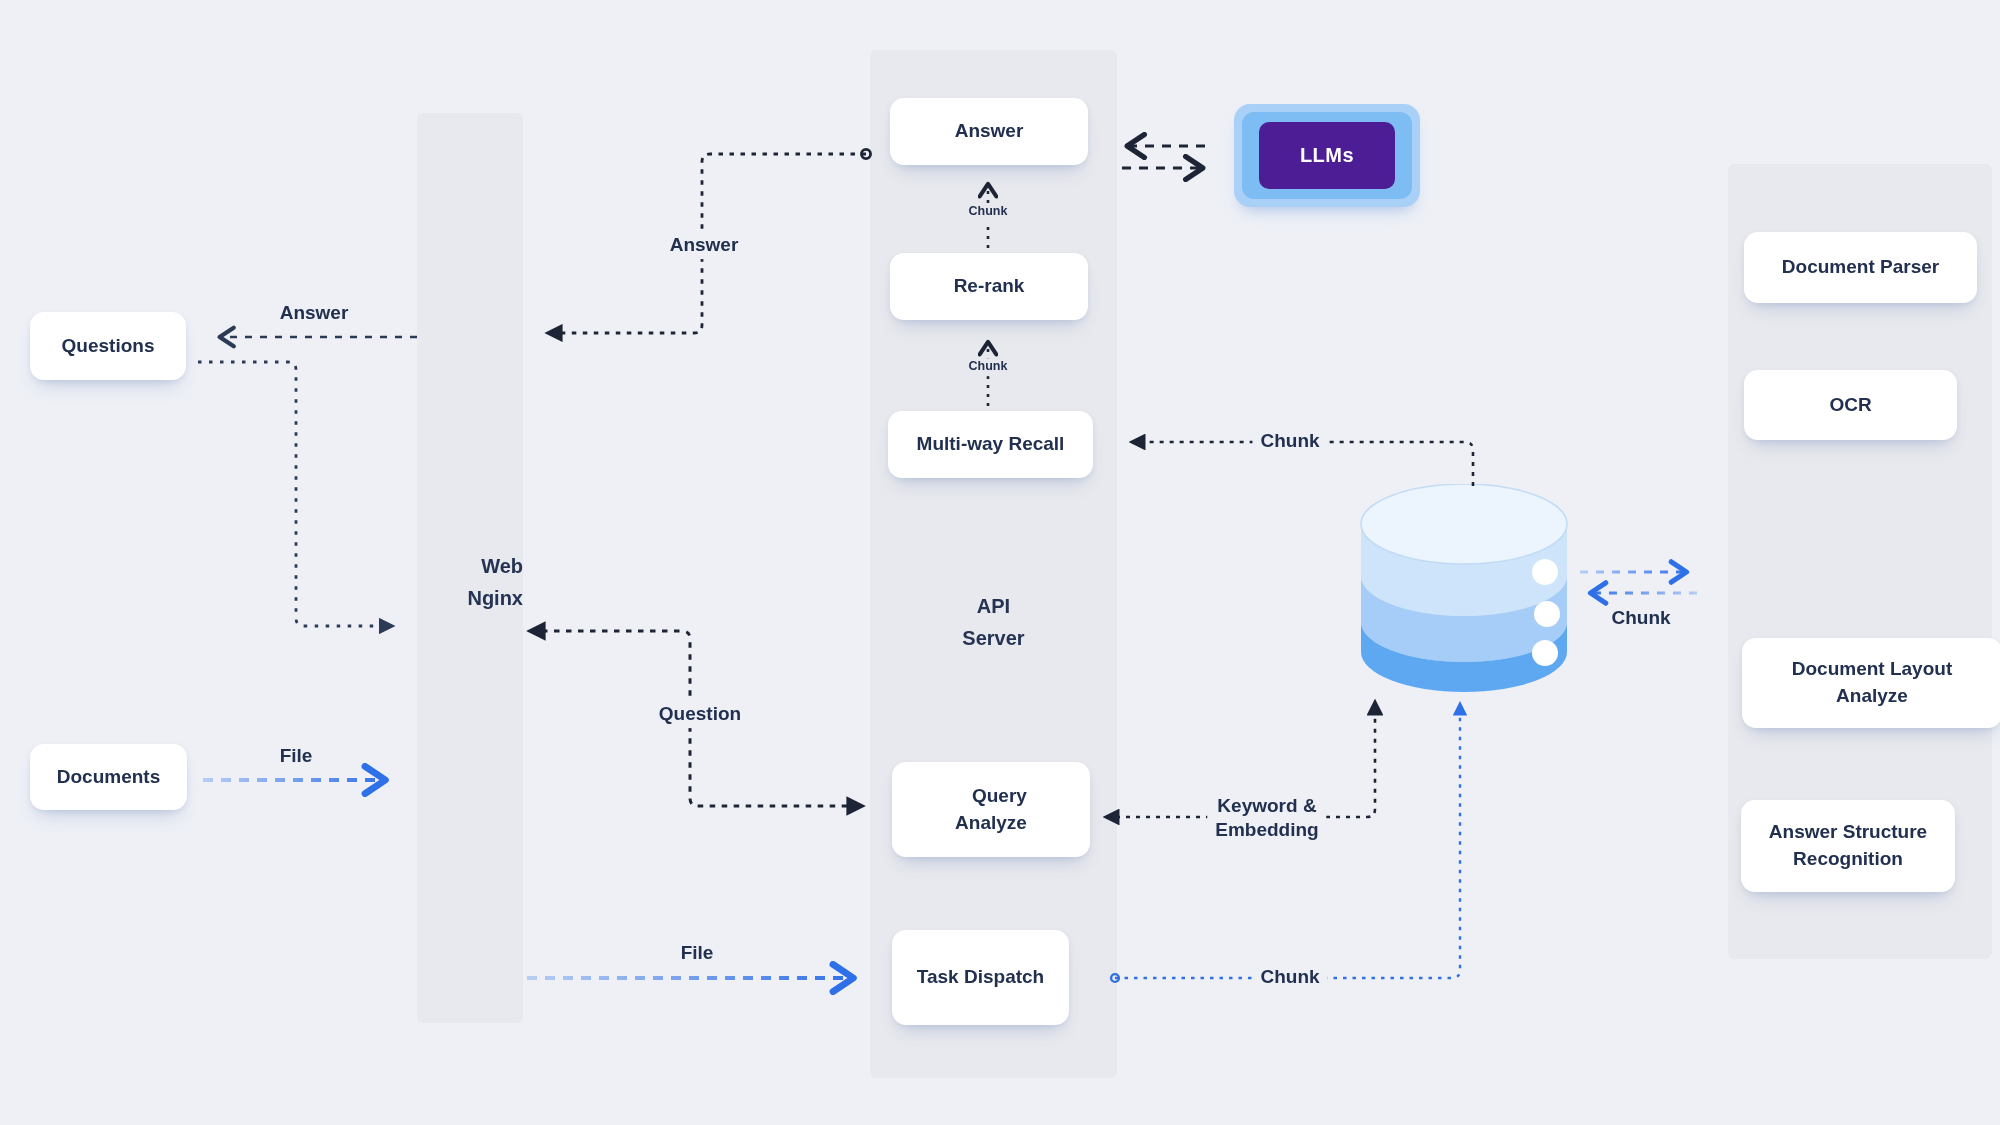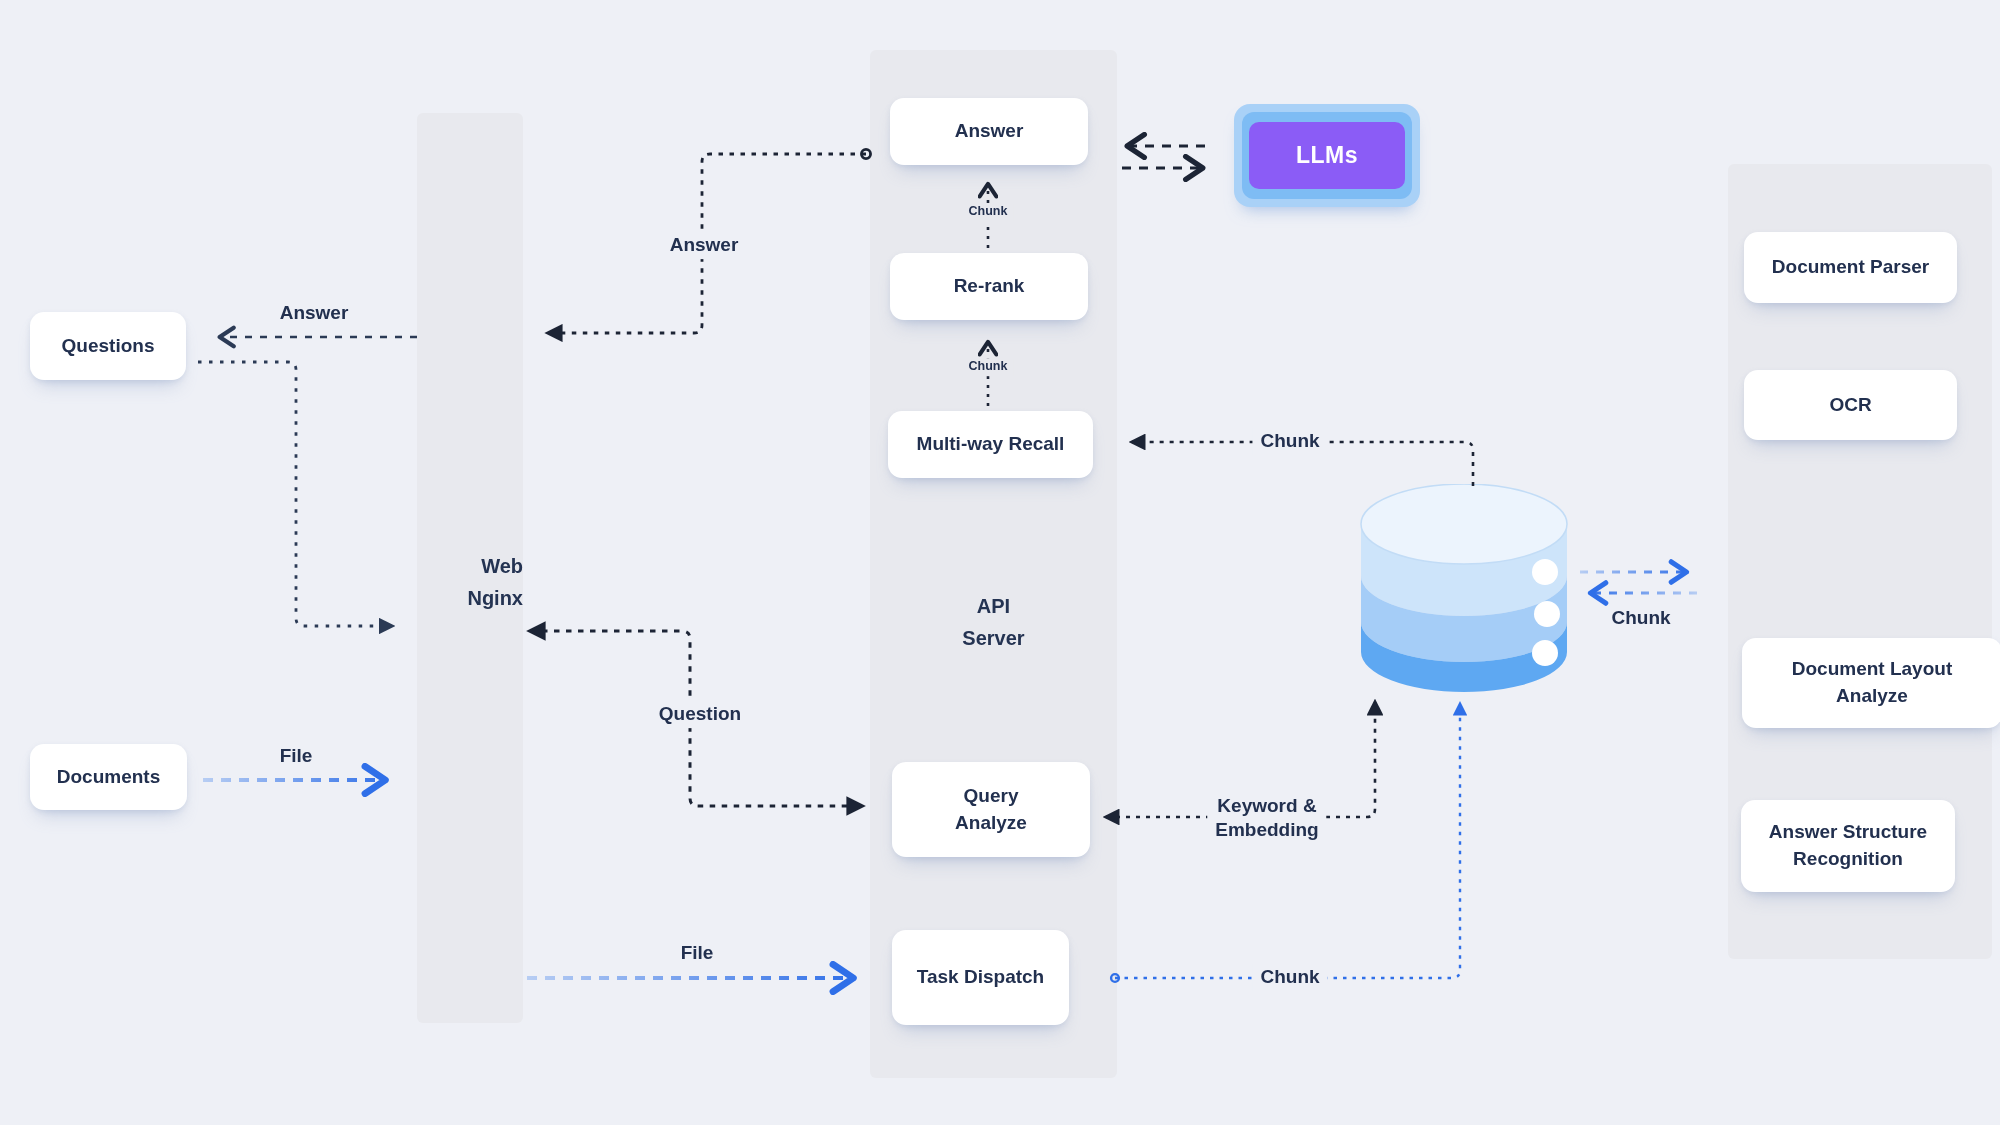--- a/index.html
+++ b/index.html
@@ -26,23 +26,23 @@
     position:absolute;left:1234px;top:104px;width:186px;height:103px;
     background:#a9d1f7;border-radius:16px;
     display:flex;align-items:center;justify-content:center;
     box-shadow:0 10px 16px -8px rgba(120,160,220,.6);
   }
   .llms-mid{
     width:170px;height:87px;background:#7ebcf4;border-radius:12px;
     display:flex;align-items:center;justify-content:center;
   }
   .llms-inner{
-    width:156px;height:67px;background:#8b5cf6;border-radius:10px;
+    width:136px;height:67px;background:#4c1d95;border-radius:10px;
     display:flex;align-items:center;justify-content:center;
-    font-size:23px;font-weight:700;color:#ffffff;letter-spacing:.5px;
+    font-size:20px;font-weight:700;color:#ffffff;letter-spacing:.5px;
   }
   .edge-label{
     position:absolute;transform:translate(-50%,-50%);
     font-size:19px;font-weight:700;color:#22304f;text-align:center;
     white-space:pre-line;line-height:1.25;
   }
   .edge-label.masked{background:#eef0f6;padding:2px 8px;}
   .edge-label.masked-col{background:#e8e9ee;padding:1px 6px;}
   .edge-label.small{font-size:12.5px;}
   svg.connectors{position:absolute;left:0;top:0;pointer-events:none;}
@@ -68,26 +68,26 @@
 <div class="node" style="left:30px;top:312px;width:156px;height:68px;">Questions</div>
 
 <div class="node" style="left:30px;top:744px;width:157px;height:66px;">Documents</div>
 
 <div class="node" style="left:890px;top:98px;width:198px;height:67px;">Answer</div>
 
 <div class="node" style="left:890px;top:253px;width:198px;height:67px;">Re-rank</div>
 
 <div class="node" style="left:888px;top:411px;width:205px;height:67px;">Multi-way Recall</div>
 
-<div class="node" style="left:892px;top:762px;width:198px;height:95px;">Query
+<div class="node" style="left:892px;top:762px;width:198px;height:95px;text-align:right;">Query
 Analyze</div>
 
 <div class="node" style="left:892px;top:930px;width:177px;height:95px;">Task Dispatch</div>
 
-<div class="node" style="left:1744px;top:232px;width:213px;height:71px;">Document Parser</div>
+<div class="node" style="left:1744px;top:232px;width:233px;height:71px;">Document Parser</div>
 
 <div class="node" style="left:1744px;top:370px;width:213px;height:70px;">OCR</div>
 
 <div class="node" style="left:1742px;top:638px;width:260px;height:90px;">Document Layout
 Analyze</div>
 
 <div class="node" style="left:1741px;top:800px;width:214px;height:92px;">Answer Structure
 Recognition</div>
 
 <div class="llms-outer">

